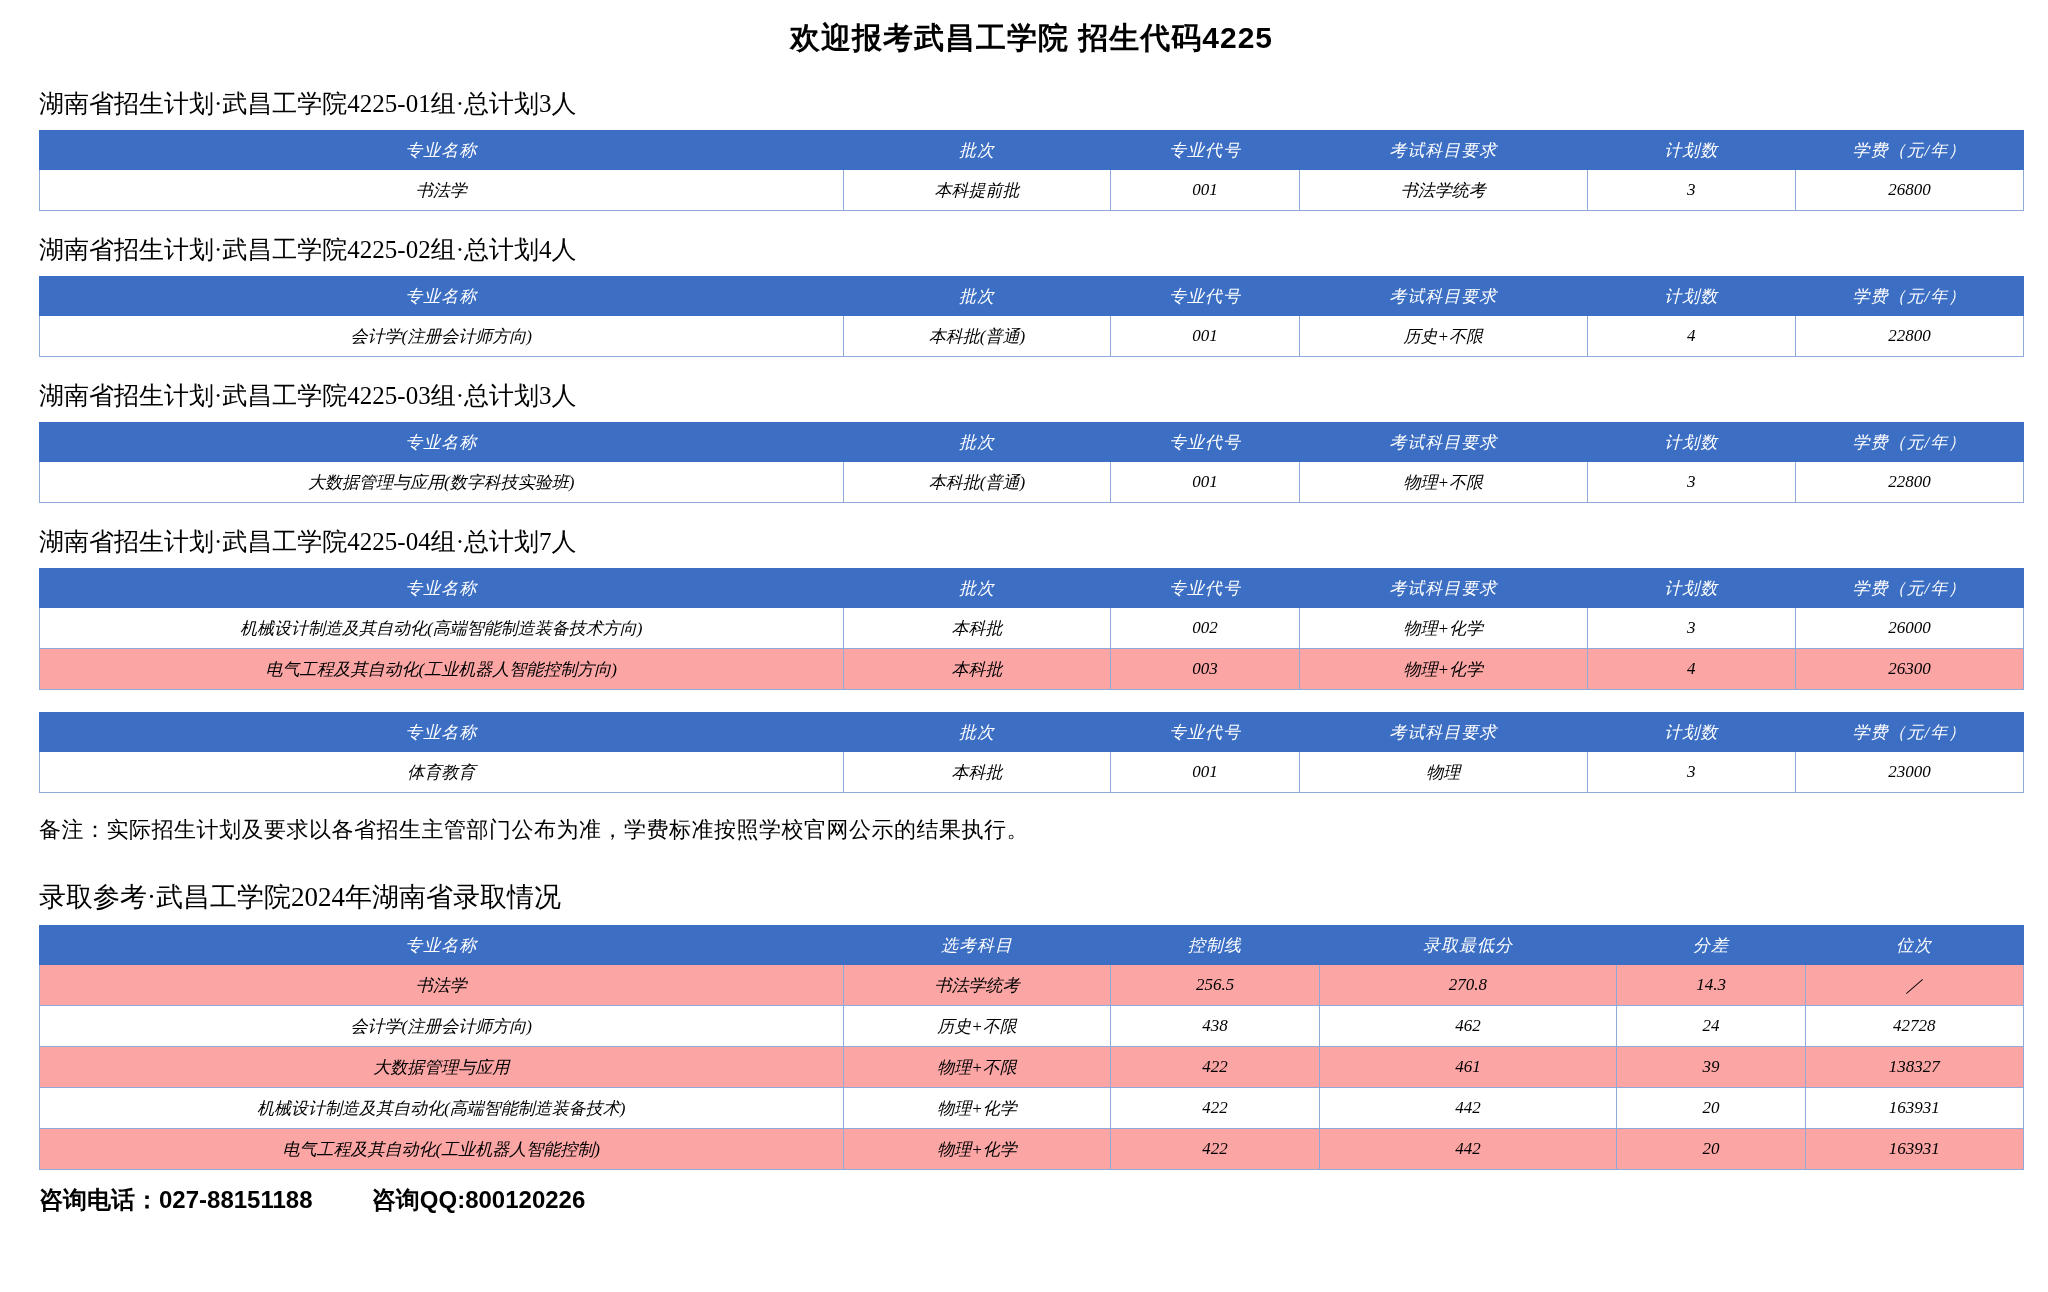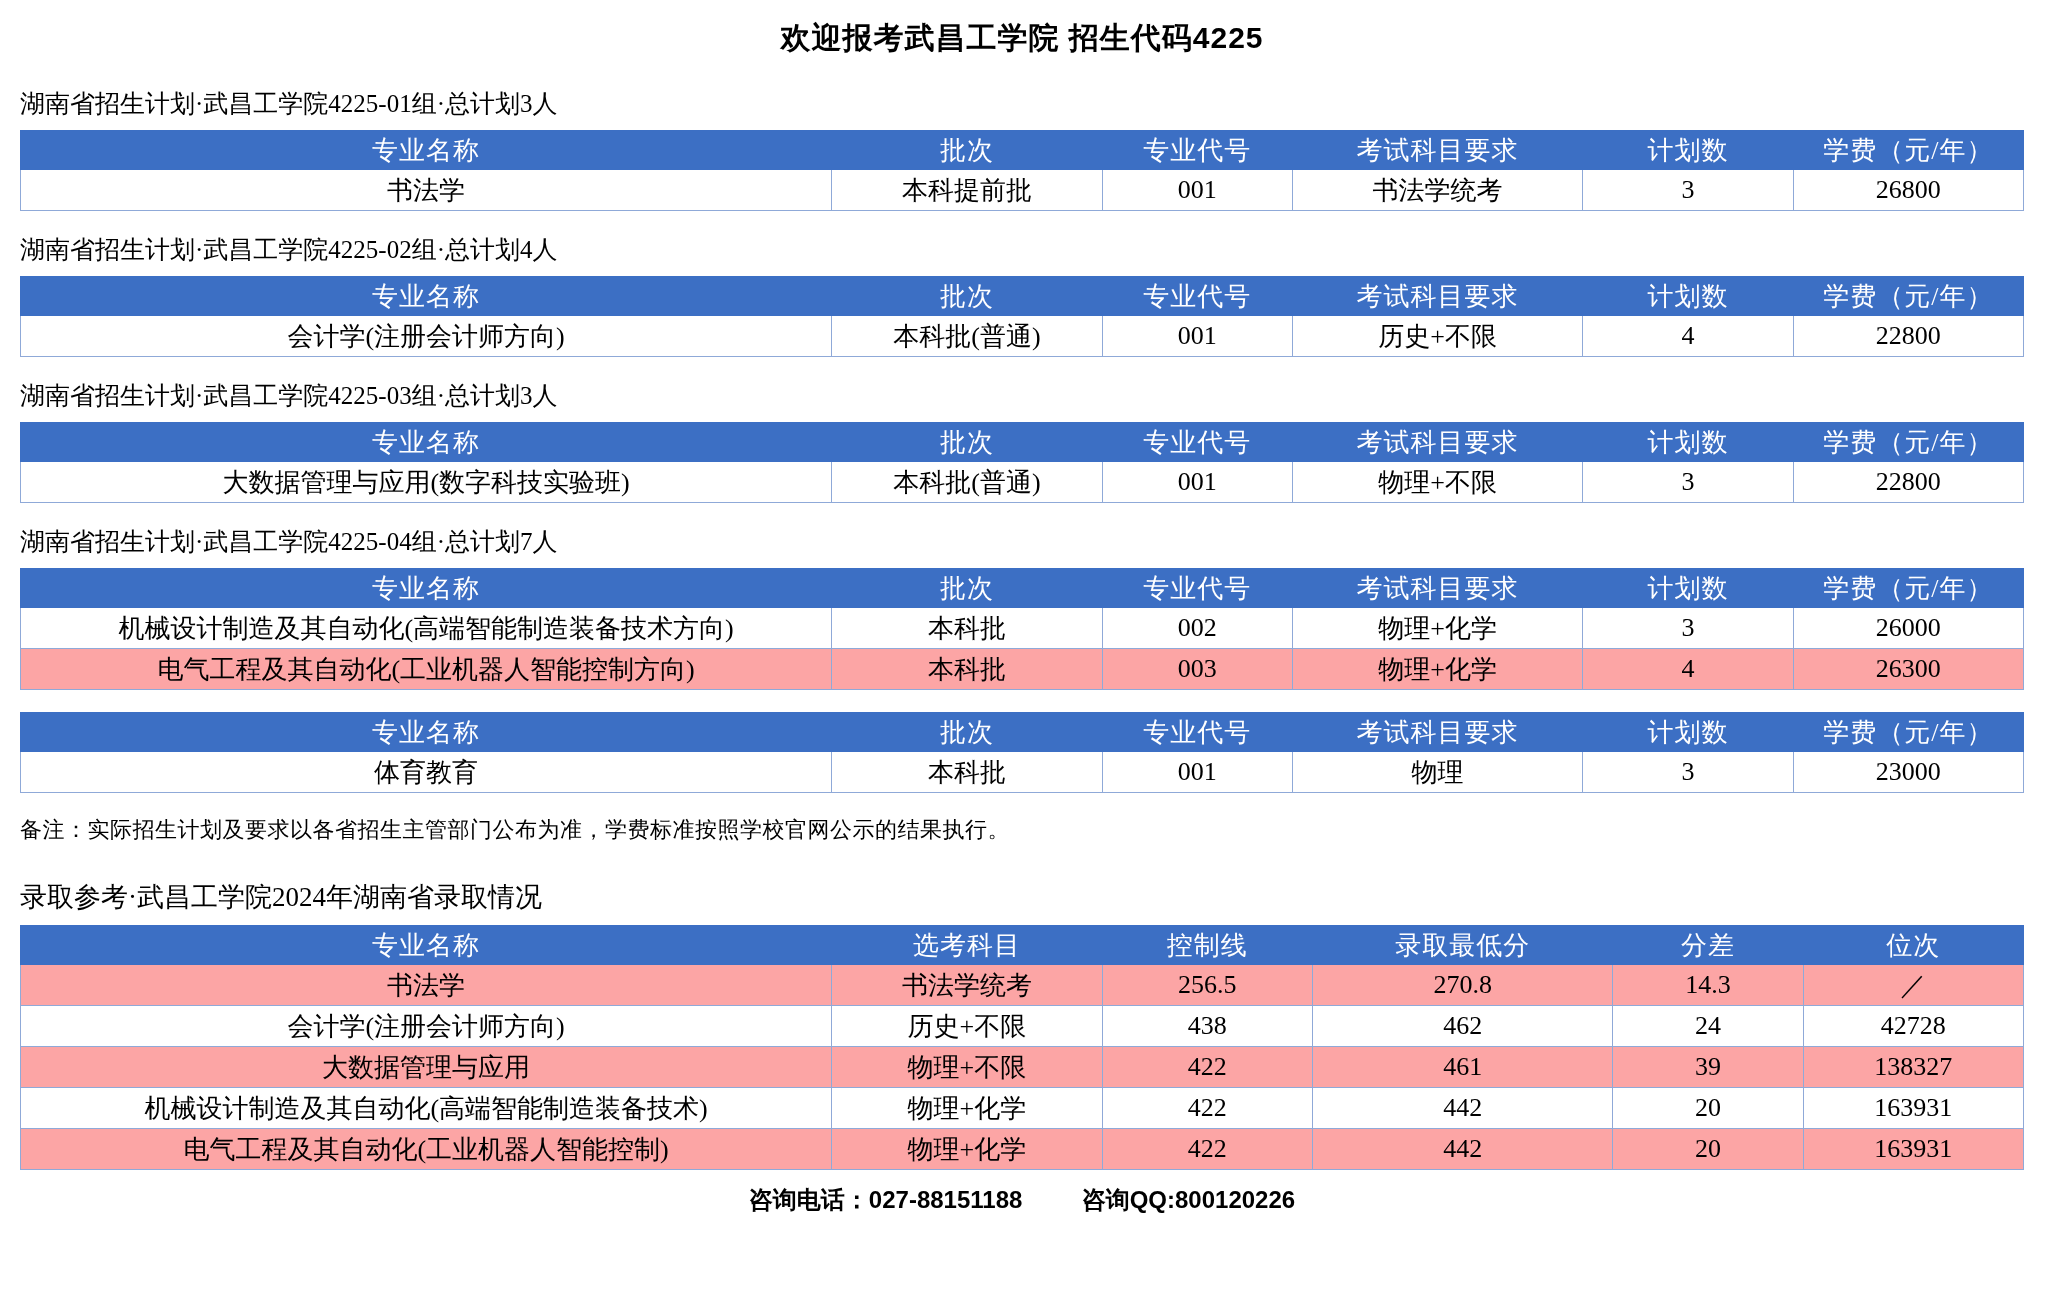--- a/index.html
+++ b/index.html
@@ -8,21 +8,21 @@
     background: #ffffff;
   }
   body {
     width: 2048px;
     font-family: "Liberation Serif", "DejaVu Serif", serif;
     color: #000000;
   }
   .page {
     width: 2048px;
     box-sizing: border-box;
-    padding: 10px 24px 18px 20px;
+    padding: 10px 24px 18px 39px;
   }
   .main-title {
     text-align: center;
     font-size: 30px;
     font-weight: bold;
     letter-spacing: 1px;
     margin: 8px 0 28px 0;
     font-family: "Liberation Sans", sans-serif;
   }
   .section {
@@ -32,21 +32,22 @@
     text-align: left;
     font-size: 25px;
     font-weight: normal;
     margin: 0 0 10px 0;
     font-family: "Liberation Serif", serif;
   }
   table.plan {
     width: 100%;
     border-collapse: collapse;
     table-layout: fixed;
-    font-size: 26px;
+    font-size: 17px;
+    font-style: italic;
   }
   table.plan th {
     background: #3c6fc4;
     color: #ffffff;
     font-weight: normal;
     height: 36px;
     border: 1px solid #3c6fc4;
     text-align: center;
     letter-spacing: 1px;
   }
@@ -83,21 +84,21 @@
   .result-section {
     margin-top: 34px;
   }
   .result-title {
     text-align: left;
     font-size: 27px;
     margin: 0 0 10px 0;
     font-weight: normal;
   }
   .footer {
-    text-align: center;
+    text-align: left;
     font-size: 24px;
     font-weight: bold;
     margin-top: 14px;
     font-family: "Liberation Sans", sans-serif;
   }
   .footer .gap {
     display: inline-block;
     width: 46px;
   }
 </style>

